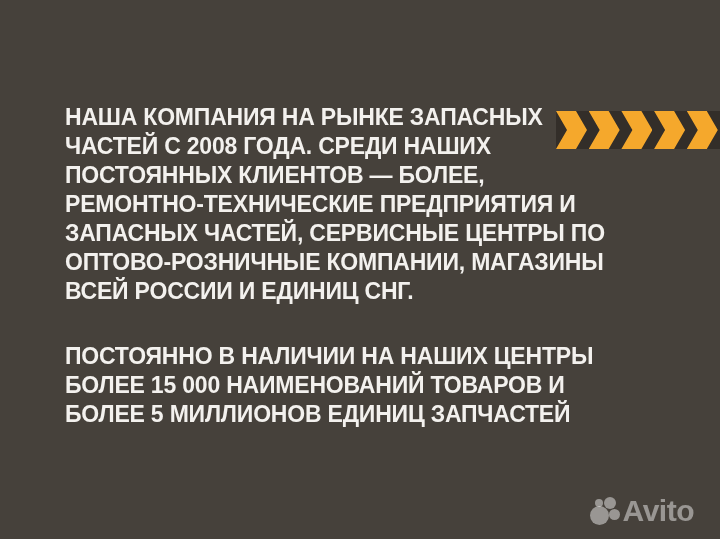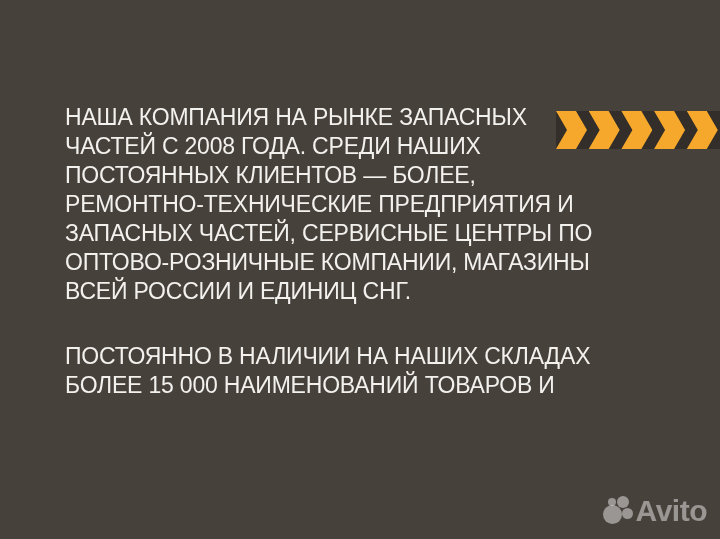--- a/index.html
+++ b/index.html
@@ -16,21 +16,21 @@
     overflow: hidden;
     background: var(--background);
     font-family: "Liberation Sans", "DejaVu Sans", sans-serif;
   }
   .text-block {
     position: absolute;
     left: 65px;
     top: 103px;
     width: 600px;
     color: var(--text);
-    font-weight: 400;
+    font-weight: 700;
     font-size: 23px;
     line-height: 29px;
     letter-spacing: -0.2px;
   }
   .text-block .line { white-space: nowrap; }
   .paragraph-2 { margin-top: 36px; }
 
   .chevron-band {
     position: absolute;
     left: 556px;
@@ -50,24 +50,24 @@
     clip-path: polygon(0 0, 75% 0, 100% 50%, 75% 100%, 0 100%, 25% 50%);
   }
   .chev.yellow {
     width: 31px;
     background: var(--chevron-yellow);
     clip-path: polygon(0 0, 64.5% 0, 100% 50%, 64.5% 100%, 0 100%, 35.5% 50%);
   }
 
   .watermark {
     position: absolute;
-    right: 13px;
+    right: 26px;
     bottom: 13px;
     display: flex;
-    align-items: flex-start;
+    align-items: flex-end;
     color: var(--watermark);
   }
   .avito-mark {
     position: relative;
     width: 30px;
     height: 29px;
     margin-right: 3px;
   }
   .avito-mark .dot { position: absolute; border-radius: 50%; background: var(--watermark); }
   .dot-small-tl  { left: 5px;  top: 2px;  width: 8px;  height: 8px; }
@@ -88,22 +88,23 @@
   <div class="paragraph-1">
     <div class="line">НАША КОМПАНИЯ НА РЫНКЕ ЗАПАСНЫХ</div>
     <div class="line">ЧАСТЕЙ С 2008 ГОДА. СРЕДИ НАШИХ</div>
     <div class="line">ПОСТОЯННЫХ КЛИЕНТОВ — БОЛЕЕ,</div>
     <div class="line">РЕМОНТНО-ТЕХНИЧЕСКИЕ ПРЕДПРИЯТИЯ И</div>
     <div class="line">ЗАПАСНЫХ ЧАСТЕЙ, СЕРВИСНЫЕ ЦЕНТРЫ ПО</div>
     <div class="line">ОПТОВО-РОЗНИЧНЫЕ КОМПАНИИ, МАГАЗИНЫ</div>
     <div class="line">ВСЕЙ РОССИИ И ЕДИНИЦ СНГ.</div>
   </div>
   <div class="paragraph-2">
-    <div class="line">ПОСТОЯННО В НАЛИЧИИ НА НАШИХ СКЛАДАХ</div>
+    <div class="line">ПОСТОЯННО В НАЛИЧИИ НА НАШИХ ЦЕНТРЫ</div>
     <div class="line">БОЛЕЕ 15 000 НАИМЕНОВАНИЙ ТОВАРОВ И</div>
+    <div class="line">БОЛЕЕ 5 МИЛЛИОНОВ ЕДИНИЦ ЗАПЧАСТЕЙ</div>
   </div>
 </div>
 
 <div class="chevron-band">
     <div class="chev dark" style="left: -32.7px;"></div>
     <div class="chev dark" style="left: 0px;"></div>
     <div class="chev dark" style="left: 32.7px;"></div>
     <div class="chev dark" style="left: 65.4px;"></div>
     <div class="chev dark" style="left: 98.1px;"></div>
     <div class="chev dark" style="left: 130.8px;"></div>

